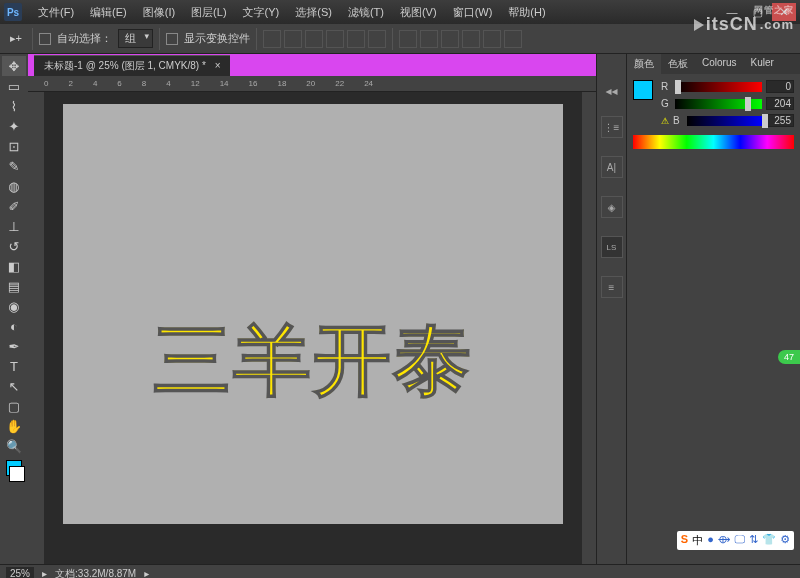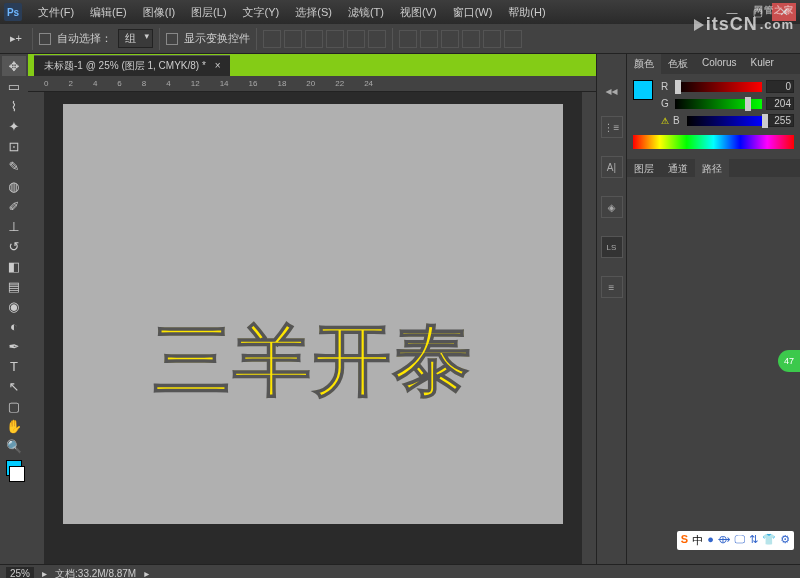--- a/index.html
+++ b/index.html
@@ -27,21 +27,21 @@
 .watermark small { font-size: 9px; color: rgba(255,255,255,0.55); margin-left: 36px; }
 
 .main-area { display: flex; height: 510px; }
 .toolbox { width: 28px; background: #424242; display: flex; flex-direction: column; align-items: center; padding-top: 2px; gap: 0; }
 .tool { width: 24px; height: 20px; display: flex; align-items: center; justify-content: center; color: #ccc; font-size: 13px; cursor: pointer; }
 .tool.active { background: #565656; }
 .swatch-fg { width: 16px; height: 16px; background: #00ccff; border: 1px solid #000; margin-top: 4px; }
 .swatch-bg { width: 16px; height: 16px; background: #fff; border: 1px solid #000; margin-top: -10px; margin-left: 6px; }
 
 .doc-area { flex: 1; display: flex; flex-direction: column; background: #2a2a2a; }
-.doc-tabs { height: 22px; background: #84cc16; display: flex; align-items: flex-end; padding-left: 6px; }
+.doc-tabs { height: 22px; background: #d946ef; display: flex; align-items: flex-end; padding-left: 6px; }
 .doc-tab { background: #2a2a2a; color: #ccc; font-size: 10px; padding: 3px 10px; border-top: 1px solid #555; }
 .doc-tab .close { margin-left: 6px; cursor: pointer; }
 .ruler-h { height: 16px; background: #424242; border-bottom: 1px solid #222; display: flex; align-items: center; font-size: 8px; color: #aaa; padding-left: 16px; gap: 20px; overflow: hidden; }
 .canvas-row { flex: 1; display: flex; overflow: hidden; }
 .ruler-v { width: 16px; background: #424242; }
 .canvas-wrap { flex: 1; background: #2a2a2a; display: flex; justify-content: center; align-items: flex-start; padding-top: 12px; position: relative; }
 .canvas { width: 500px; height: 420px; background: #b0b0b0; position: relative; }
 .big-text { position: absolute; top: 205px; width: 100%; text-align: center; font-size: 78px; font-weight: 900; color: #ffe600; -webkit-text-stroke: 1px #555; letter-spacing: 2px; font-family: "SimHei", sans-serif; }
 .sub-text { position: absolute; top: 296px; width: 100%; text-align: center; font-size: 16px; letter-spacing: 4px; font-weight: bold; color:#888; }
 .sub-text span { color: #4aa0dd; }
@@ -67,21 +67,21 @@
 .spectrum { height: 14px; background: linear-gradient(to right, #f00,#ff0,#0f0,#0ff,#00f,#f0f,#f00); margin: 4px 0; }
 
 .paths-panel { flex: 1; }
 .pp-tabs { display: flex; background: #383838; height: 18px; }
 .pp-row { display: flex; align-items: center; background: #5a6a7a; height: 22px; padding: 0 4px; gap: 6px; }
 .pp-thumb { width: 24px; height: 16px; background: #222; }
 
 .status-bar { height: 18px; background: #424242; border-top: 1px solid #222; display: flex; align-items: center; padding: 0 6px; font-size: 10px; color: #ccc; gap: 8px; }
 .zoom-box { background: #2a2a2a; padding: 1px 4px; }
 
-.badge { position: absolute; right: 0; top: 350px; width: 22px; height: 22px; background: #3cc94c; border-radius: 11px 0 0 11px; color: #fff; font-size: 9px; display: flex; align-items: center; justify-content: center; z-index: 50; }
+.badge { position: absolute; right: 0; top: 350px; width: 22px; height: 14px; background: #3cc94c; border-radius: 11px 0 0 11px; color: #fff; font-size: 9px; display: flex; align-items: center; justify-content: center; z-index: 50; }
 .tray { position: absolute; right: 6px; bottom: 28px; background: #fff; padding: 2px 4px; display: flex; gap: 4px; font-size: 11px; z-index: 50; border-radius: 2px; }
 .tray span { cursor: pointer; }
 </style>
 </head>
 <body>
 
 <div class="title-bar">
   <div class="ps-logo">Ps</div>
   <div class="menu-bar">
     <div class="menu-item">文件(F)</div>
@@ -238,25 +238,20 @@
                 <div class="slider-thumb" style="left:100%"></div>
               </div>
             <div class="val-box">255</div>
           </div>
         </div>
       </div>
       <div class="spectrum"></div>
     </div>
 
     <div class="paths-panel">
-      <div class="pp-tabs">
-        <div class="ptab">图层</div>
-        <div class="ptab">通道</div>
-        <div class="ptab active">路径</div>
-      </div>
     </div>
   </div>
 </div>
 
 <div class="status-bar">
   <span class="zoom-box">25%</span>
   <span>▸</span>
   <span>文档:33.2M/8.87M</span>
   <span>▸</span>
 </div>

